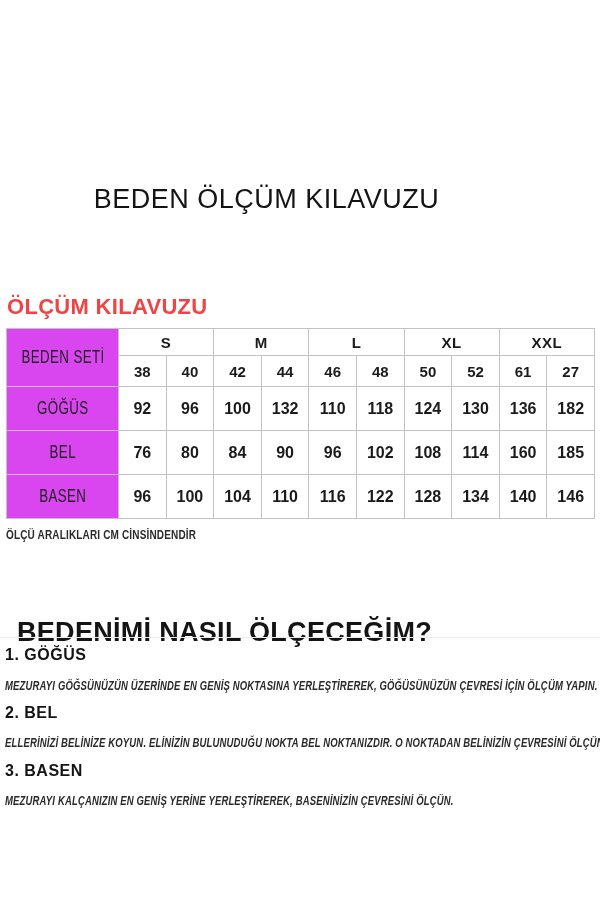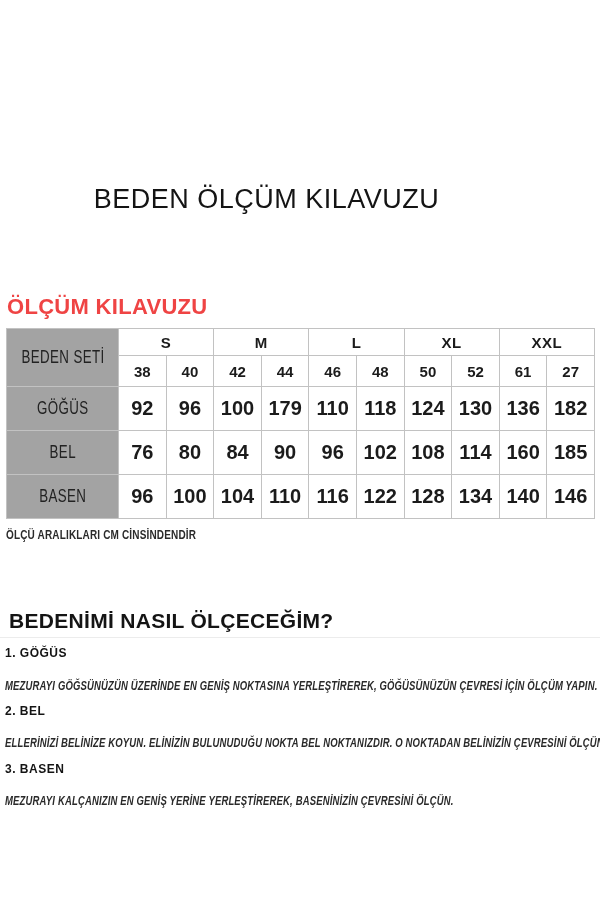--- a/index.html
+++ b/index.html
@@ -15,45 +15,45 @@
   }
   .guide-heading {
     position:absolute; top:293px; left:6px; margin:1px;
     font-size:22px; font-weight:800; letter-spacing:0.3px; color:#ef4444;
   }
   table.size-table {
     position:absolute; top:328px; left:6px; width:588px;
     border-collapse:collapse; table-layout:fixed;
   }
   table.size-table td { border:1px solid #c2c2c2; text-align:center; vertical-align:middle; padding:0; }
-  td.label-cell { border-color:#8f8f8f; background:#a3a3a3; }
+  td.label-cell { border-color:#8f8f8f; background:#d946ef; }
   td.size-cell   { height:26px; font-weight:800; font-size:15px; letter-spacing:0.5px; }
   td.num-cell    { height:30px; font-weight:700; font-size:15px; }
-  td.val-cell    { height:43px; font-weight:800; font-size:20px; }
+  td.val-cell    { height:43px; font-weight:800; font-size:16px; }
   .cond {
     display:inline-block; transform:scale(0.74,1.06); transform-origin:center;
     font-size:18px; font-weight:400; letter-spacing:0.5px; white-space:nowrap; color:#222;
   }
   .note {
     position:absolute; top:525px; left:6px; white-space:nowrap;
   }
   .cond-note {
     display:inline-block; transform:scaleX(0.8); transform-origin:left center;
     font-size:12.5px; font-weight:700; letter-spacing:0.2px; color:#2a2a2a; white-space:nowrap;
   }
   .measure-heading {
-    position:absolute; top:605px; left:5px; margin:4px;
-    font-size:21px; font-weight:800; letter-spacing:0.3px; color:#141414;
+    position:absolute; top:605px; left:5px; margin:12px;
+    font-size:27px; font-weight:800; letter-spacing:0.3px; color:#141414;
   }
   .divider {
     position:absolute; top:637px; left:0; width:600px; height:0;
     border-top:1px solid #ececec;
   }
   .item-title {
-    position:absolute; left:5px; font-size:12px; font-weight:800;
+    position:absolute; left:5px; font-size:16px; font-weight:800;
     letter-spacing:0.5px; color:#141414; white-space:nowrap;
   }
   .item-desc { position:absolute; left:5px; white-space:nowrap; }
   .cond-desc {
     display:inline-block; transform:scaleX(0.76); transform-origin:left center;
     font-style:italic; font-size:12.5px; font-weight:700; letter-spacing:0.2px;
     color:#2a2a2a; white-space:nowrap;
   }
   .t1 { top:646px; } .d1 { top:676px; }
   .t2 { top:704px; } .d2 { top:733px; }
@@ -96,21 +96,21 @@
         <td class="num-cell">61</td>
         <td class="num-cell">27</td>
       </tr>
       <tr>
         <td class="label-cell">
           <span class="cond">GÖĞÜS</span>
         </td>
         <td class="val-cell">92</td>
         <td class="val-cell">96</td>
         <td class="val-cell">100</td>
-        <td class="val-cell">179</td>
+        <td class="val-cell">132</td>
         <td class="val-cell">110</td>
         <td class="val-cell">118</td>
         <td class="val-cell">124</td>
         <td class="val-cell">130</td>
         <td class="val-cell">136</td>
         <td class="val-cell">182</td>
       </tr>
       <tr>
         <td class="label-cell">
           <span class="cond">BEL</span>

